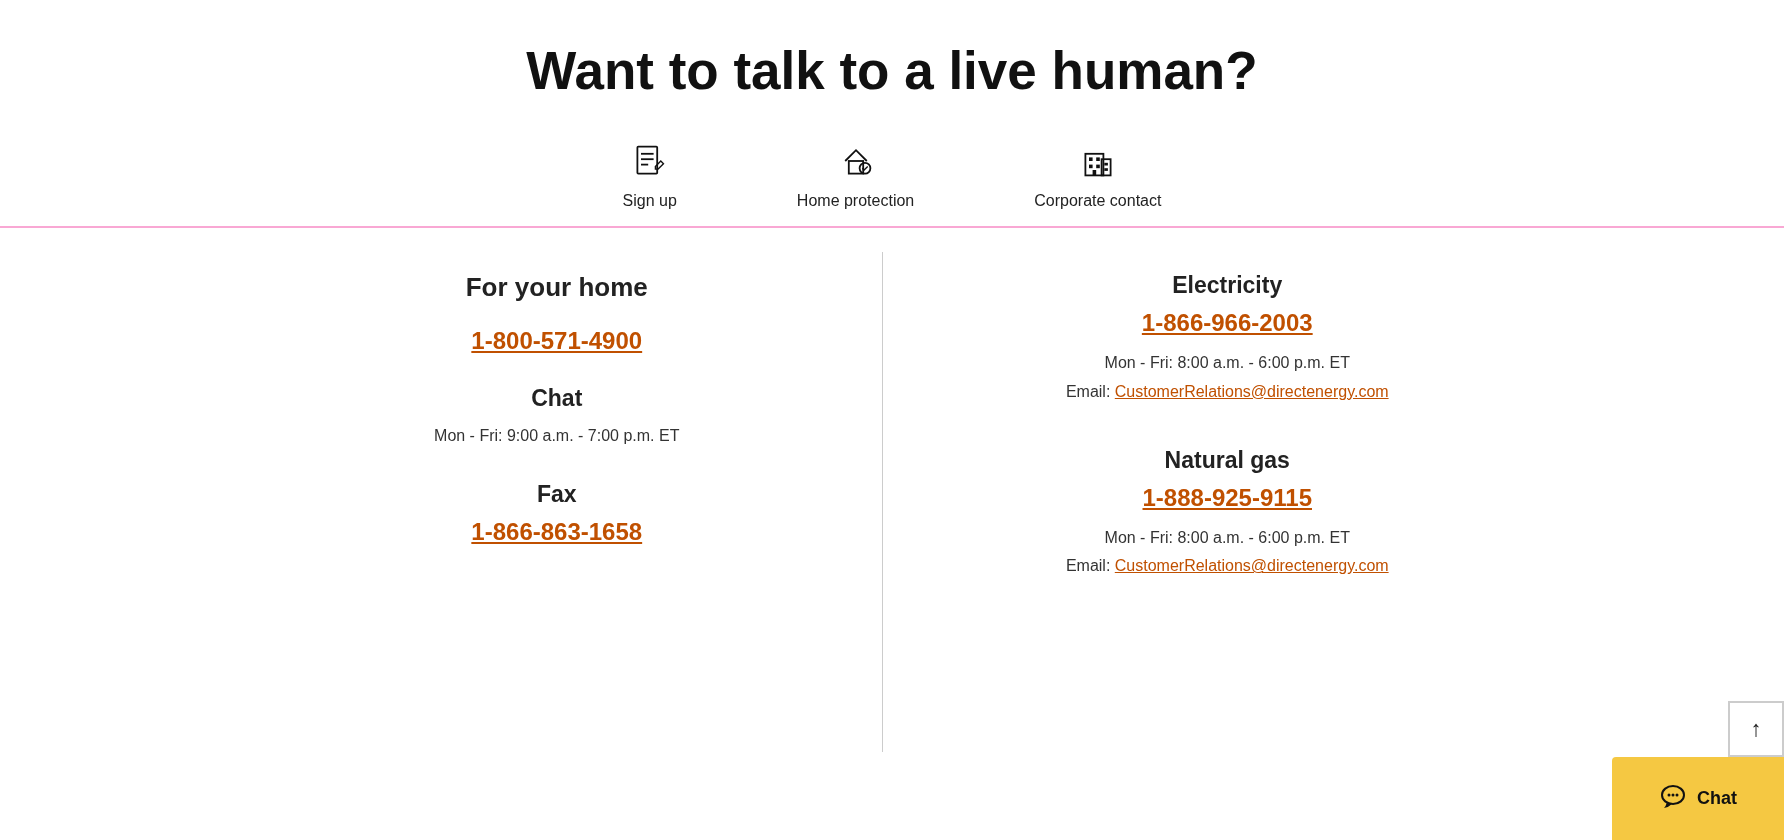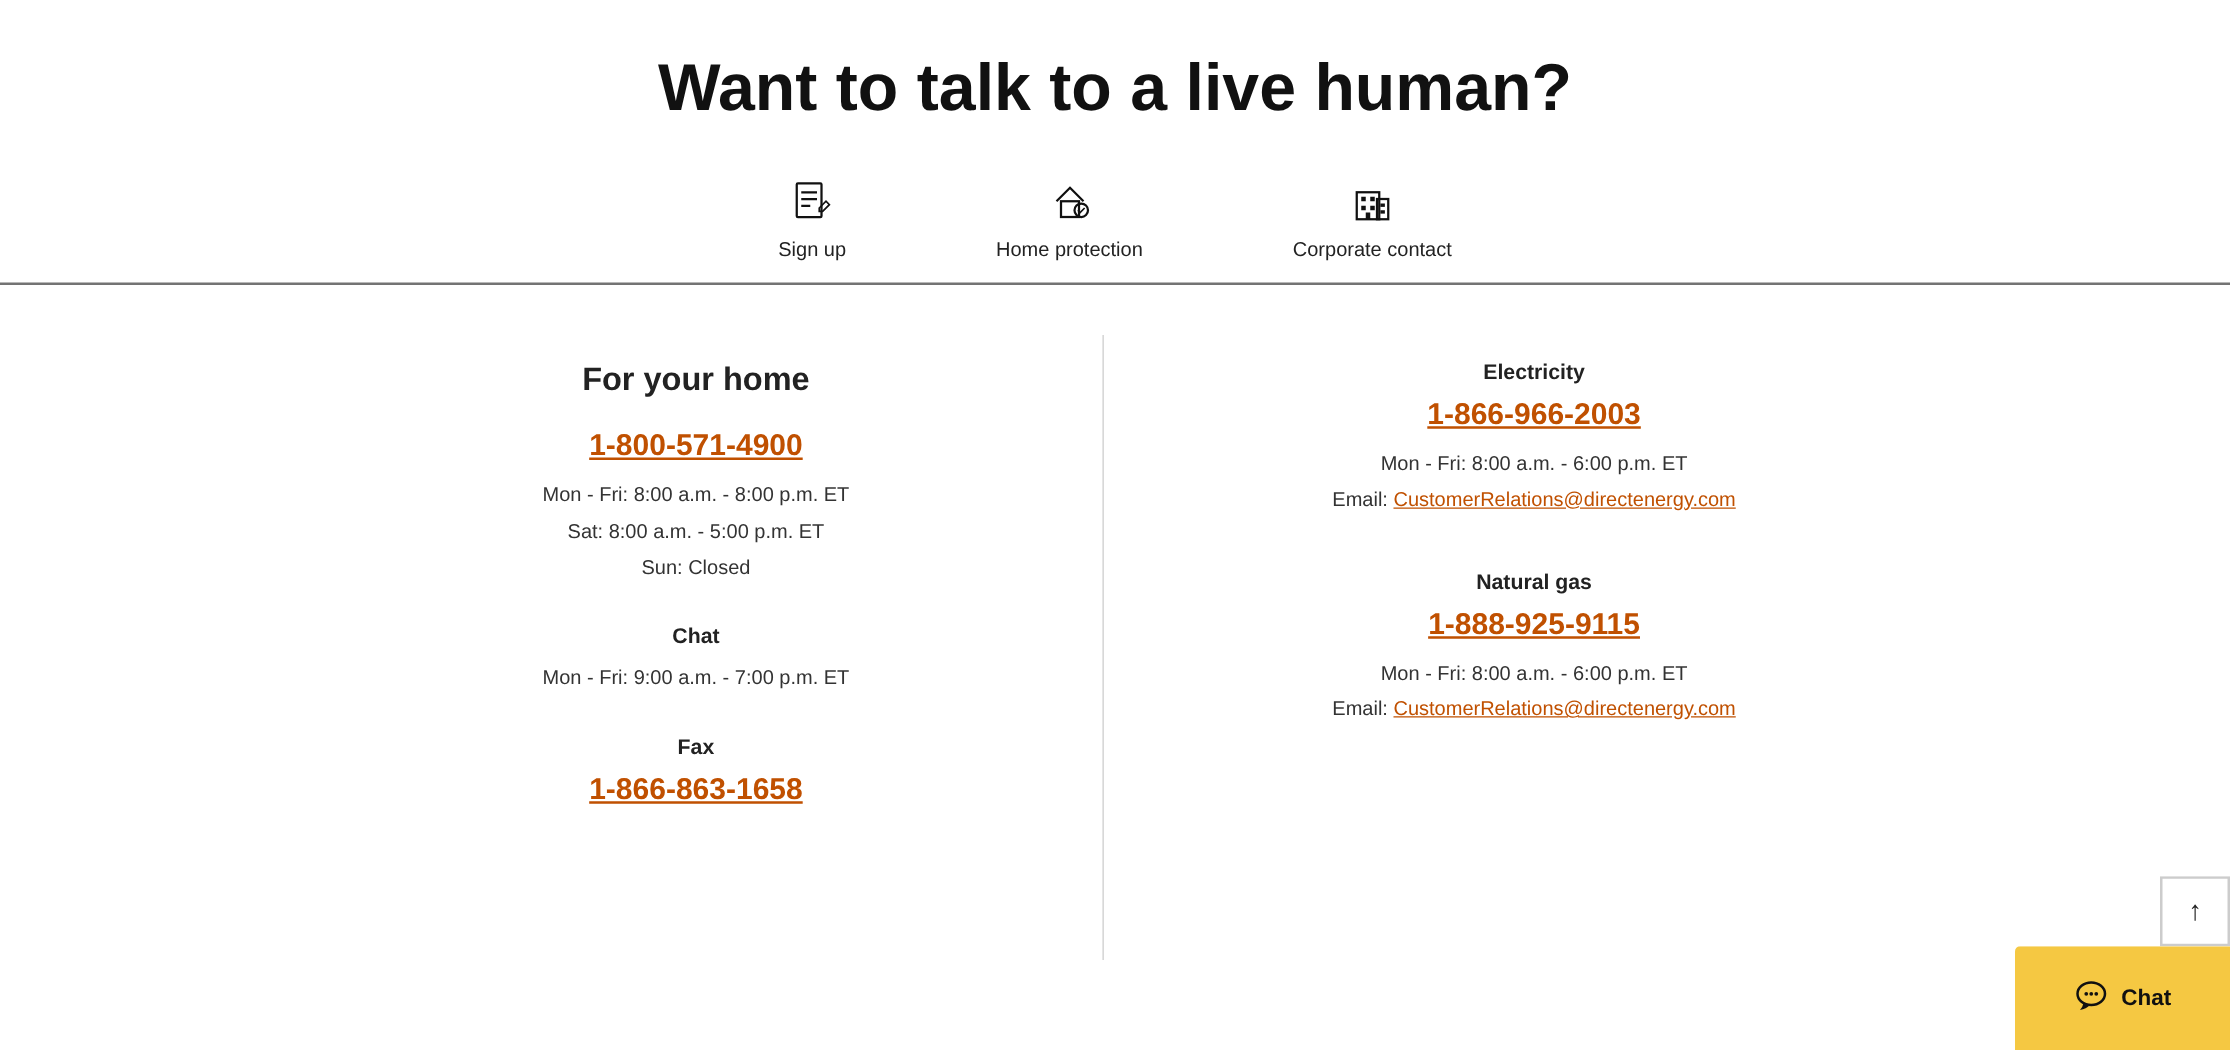--- a/index.html
+++ b/index.html
@@ -19,22 +19,22 @@
       font-weight: 800;
       padding: 40px 20px 30px;
       color: #111;
     }
 
     
     .tab-nav {
       display: flex;
       justify-content: center;
       align-items: flex-end;
-      border-bottom: 2px solid #737373;
-      margin: 0 0 40px 0;
+      border-bottom: 2px solid #f9a8d4;
+      margin: 0 0 24px 0;
       gap: 0;
     }
     .tab-item {
       display: flex;
       flex-direction: column;
       align-items: center;
       padding: 12px 60px 16px;
       cursor: pointer;
       position: relative;
       text-decoration: none;
@@ -108,21 +108,21 @@
       font-size: 16px;
       line-height: 1.8;
       color: #333;
     }
 
     .section-divider {
       margin: 30px 0;
     }
 
     .section-subtitle {
-      font-size: 17px;
+      font-size: 23px;
       font-weight: 700;
       margin-bottom: 10px;
     }
 
     .email-link {
       color: #c05000;
       text-decoration: underline;
       cursor: pointer;
     }
 
@@ -227,25 +227,20 @@
 
 </nav>
 
 <div class="main-content">
 
   <div class="left-panel">
     <h2 class="panel-title">For your home</h2>
 
     <a class="phone-link">1-800-571-4900</a>
 
-    <div class="hours-text">
-      <span>Mon - Fri: 8:00 a.m. - 8:00 p.m. ET</span><br>
-      <span>Sat: 8:00 a.m. - 5:00 p.m. ET</span><br>
-      <span>Sun: Closed</span>
-    </div>
 
     <div class="section-divider">
       <div class="section-subtitle">Chat</div>
       <div class="hours-text">Mon - Fri: 9:00 a.m. - 7:00 p.m. ET</div>
     </div>
 
     <div class="section-divider">
       <div class="section-subtitle">Fax</div>
       <a class="phone-link">1-866-863-1658</a>
     </div>

